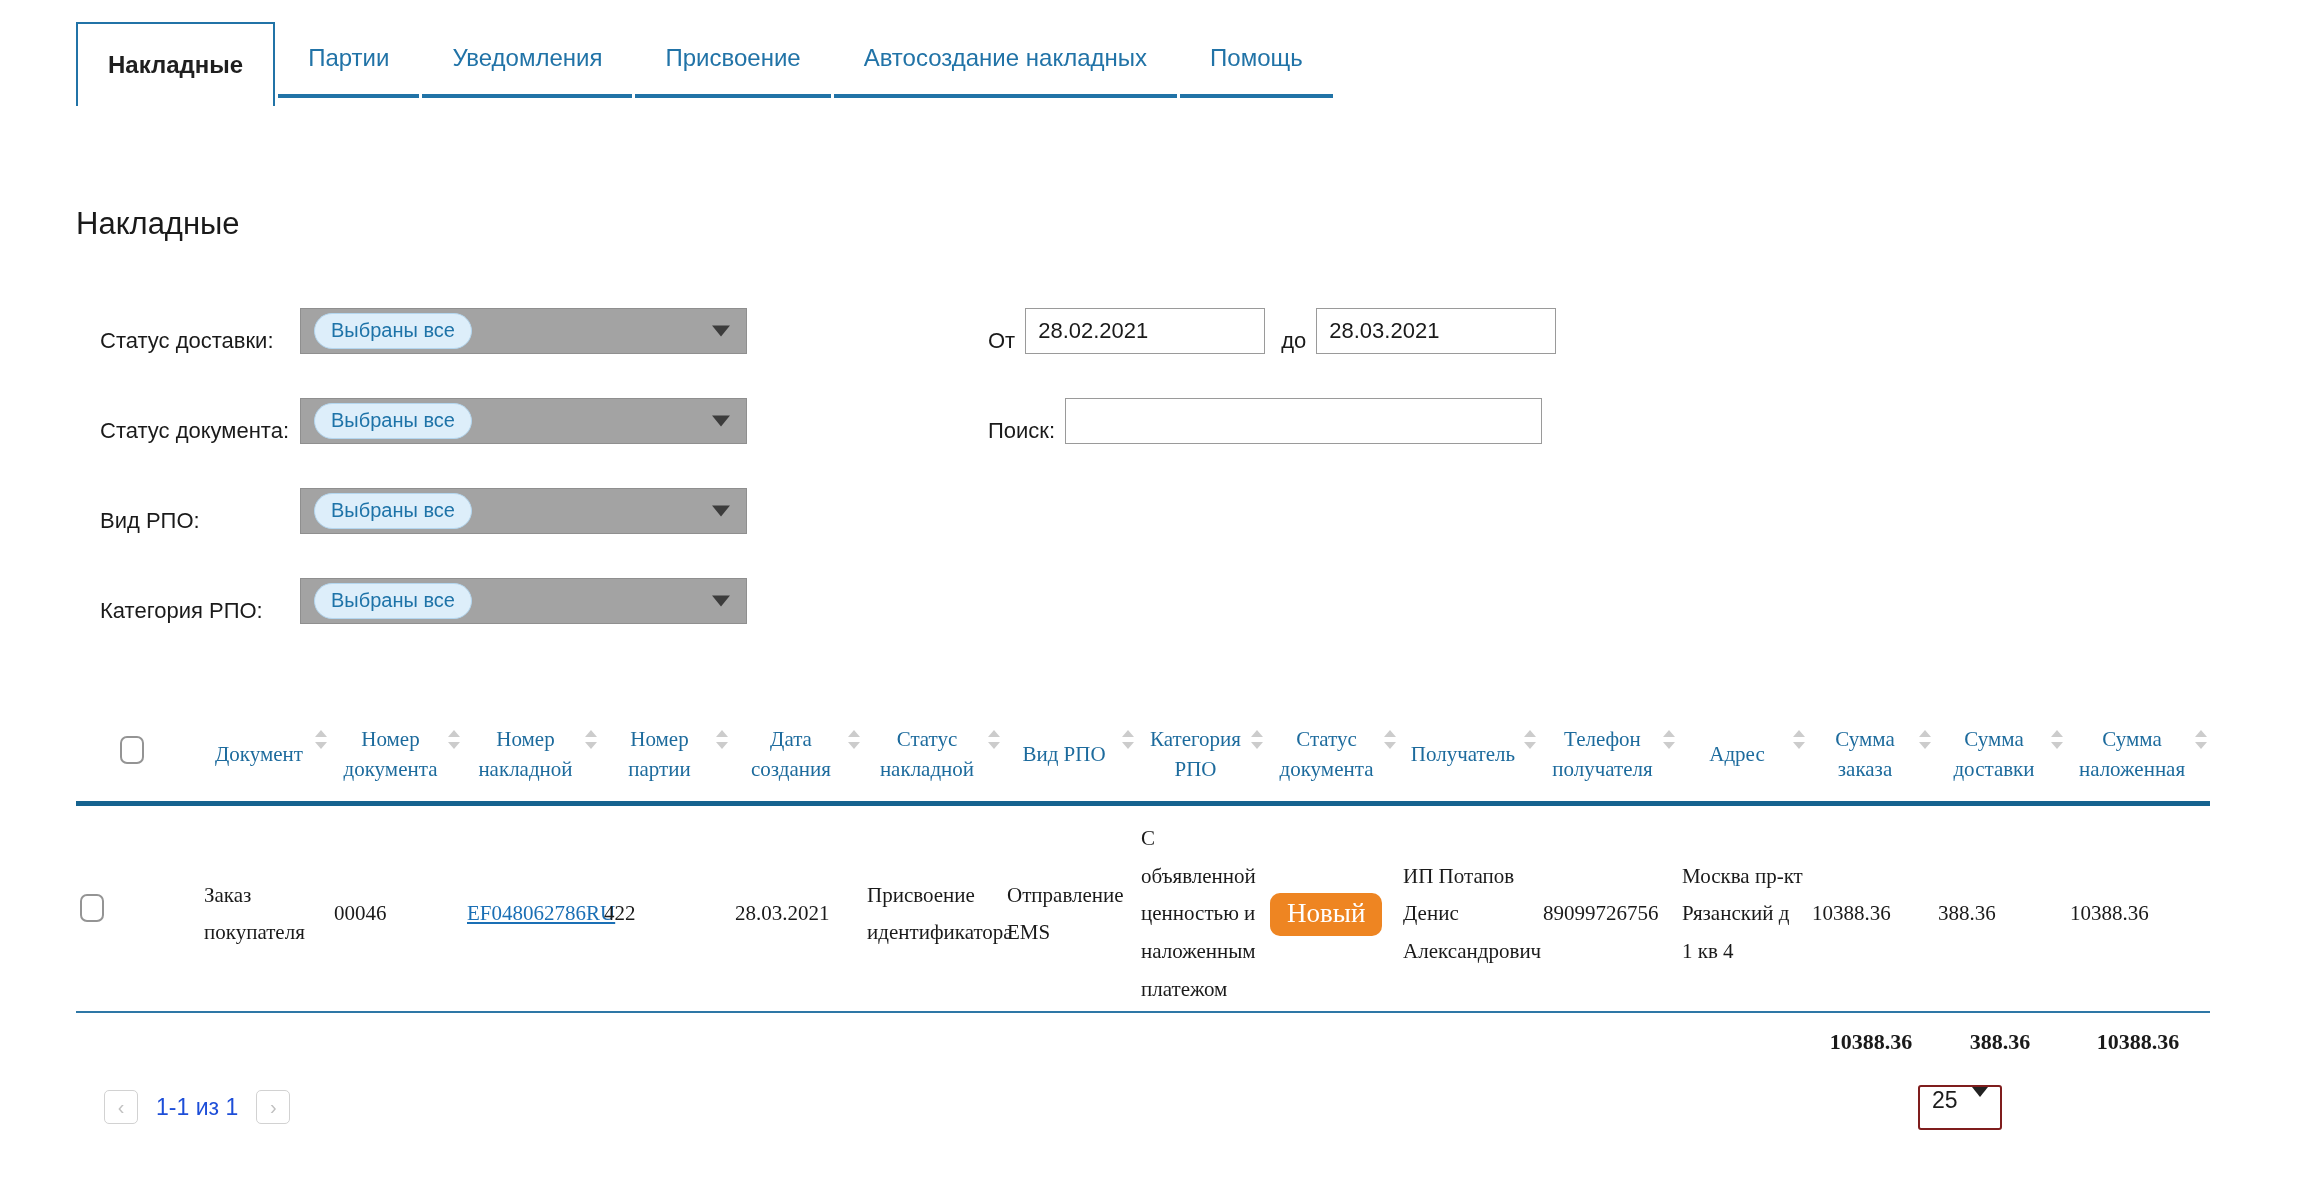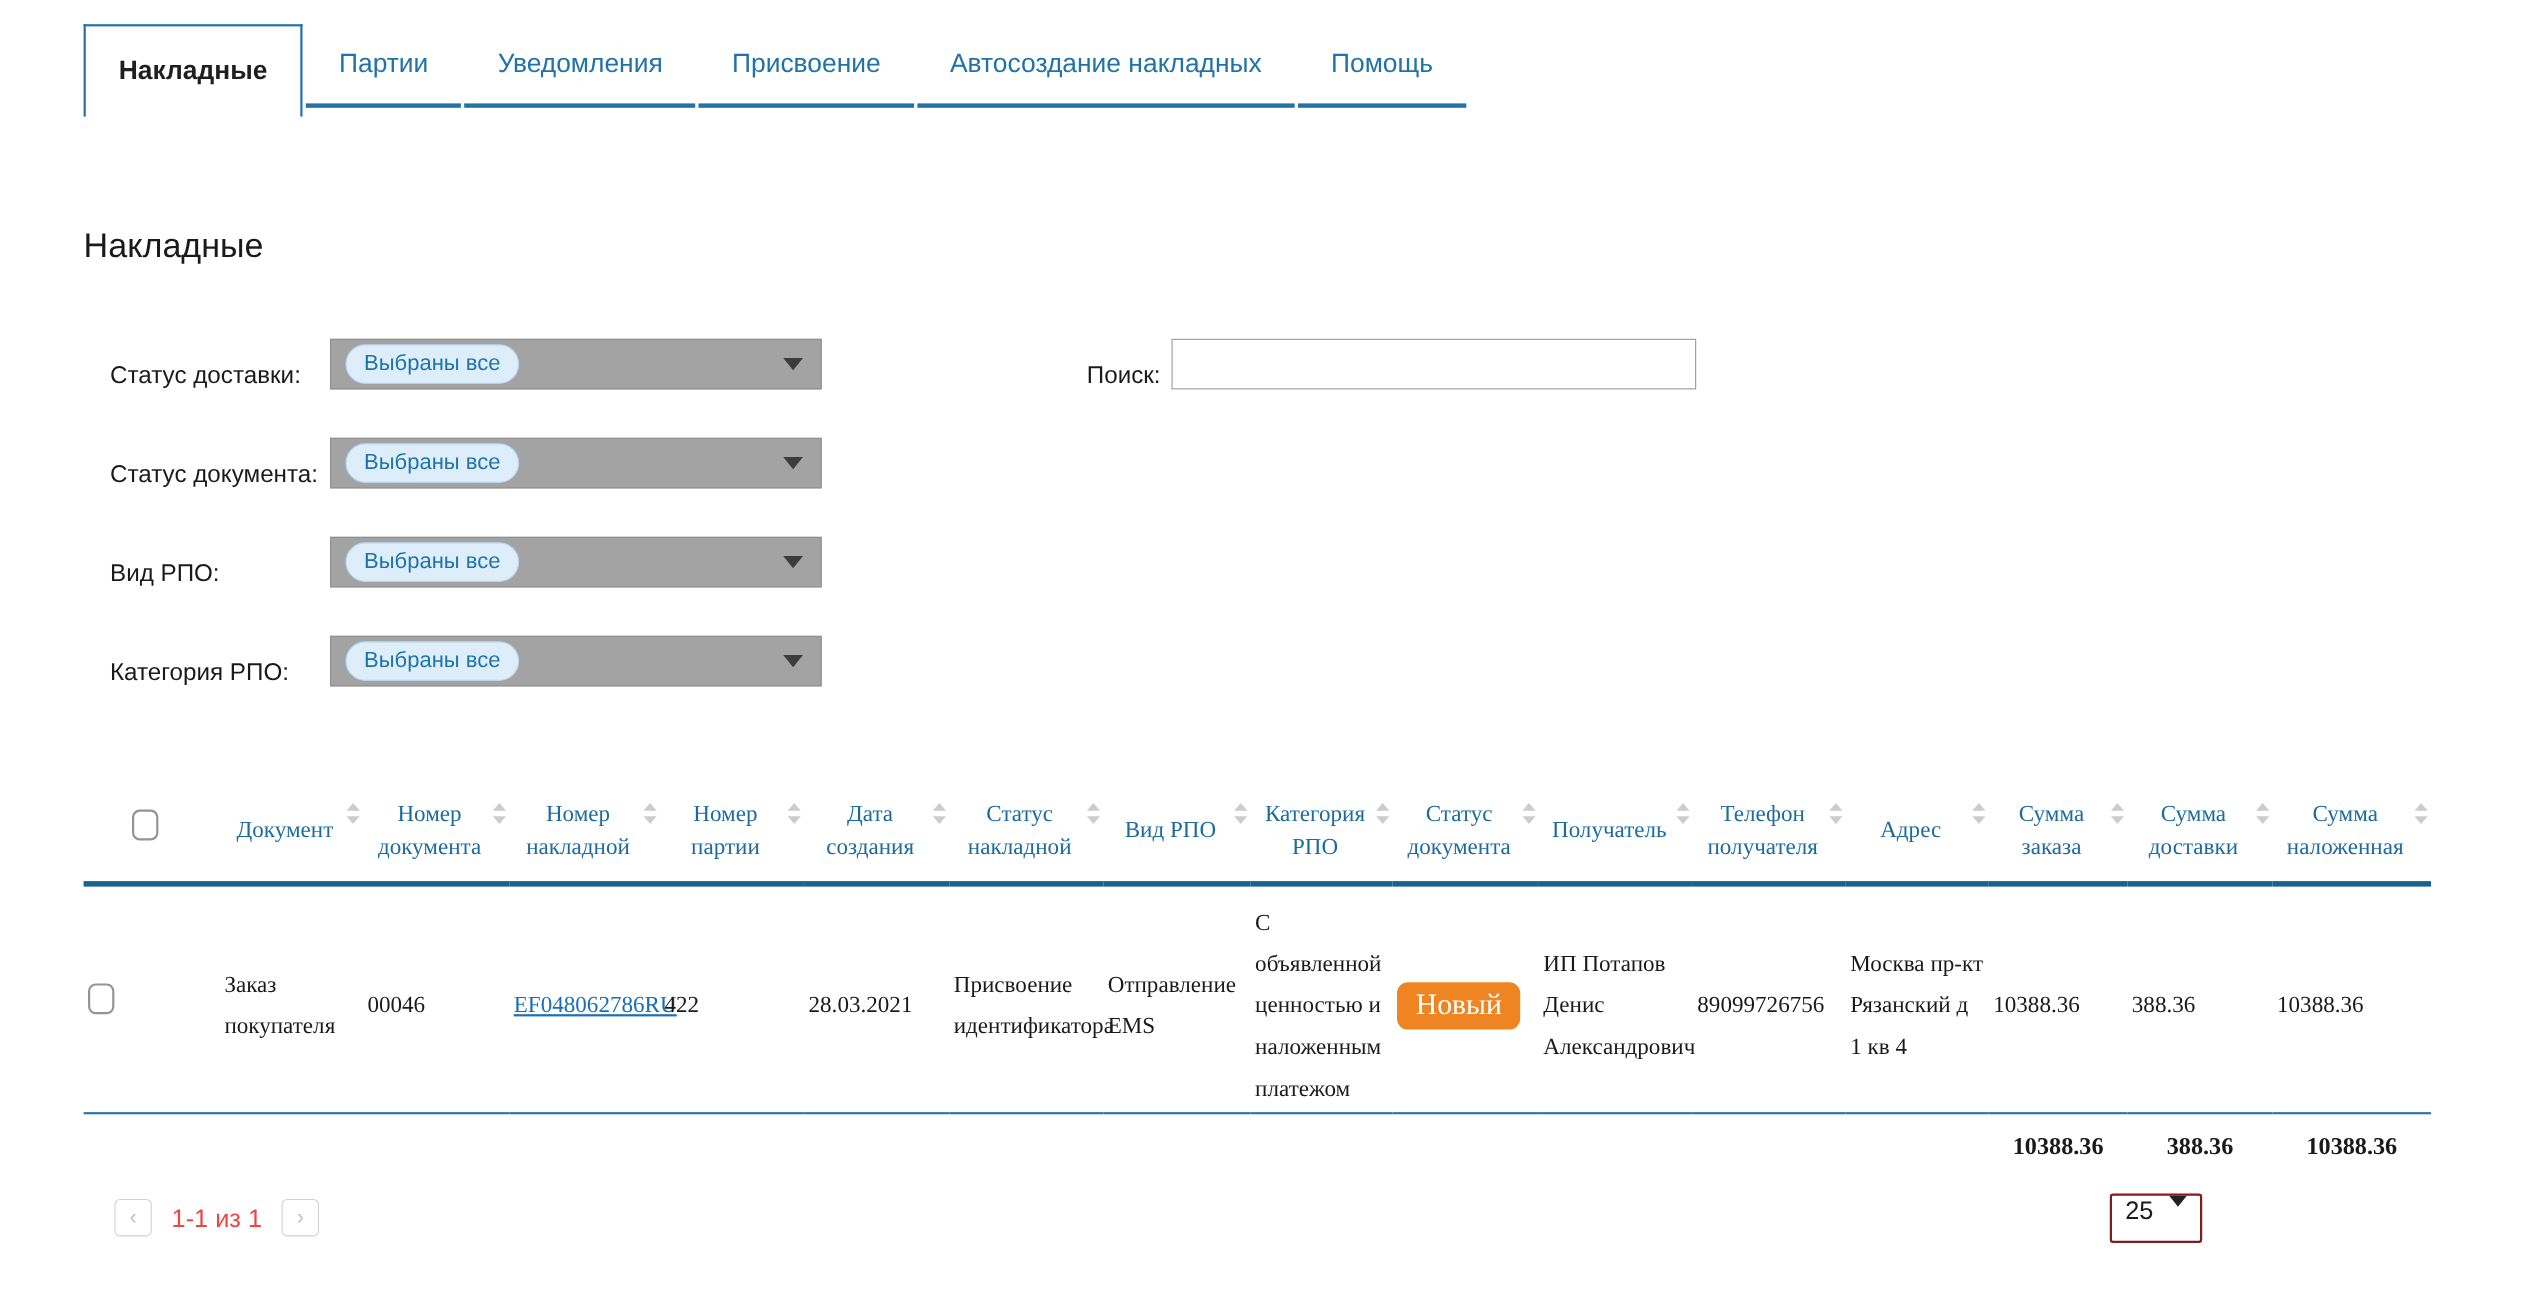--- a/index.html
+++ b/index.html
@@ -57,21 +57,21 @@
   .checkbox{display:inline-block;width:24px;height:28px;border:2px solid #949494;
        border-radius:7px;background:#fff;cursor:pointer;}
   .link{color:var(--link);text-decoration:underline;cursor:pointer;}
   .badge{display:inline-block;background:var(--badge);color:#fff;font-size:27px;
        padding:6px 17px 8px;border-radius:10px;line-height:1.1;}
 
   
   .pagination{display:flex;align-items:center;width:2134px;margin-top:30px;padding-left:28px;}
   .pg-btn{width:34px;height:34px;border:1px solid #d2d2d2;border-radius:5px;background:#fff;
        color:#c0c0c0;font-size:20px;line-height:1;display:flex;align-items:center;justify-content:center;cursor:pointer;}
-  .pg-info{font-size:23px;color:#ef4444;margin:1px 18px;}
+  .pg-info{font-size:23px;color:#1d4ed8;margin:1px 18px;}
   .page-size{margin-left:auto;margin-right:208px;width:84px;height:45px;border:2px solid #7f1d1d;
        border-radius:3px;background:#fff;display:flex;align-items:flex-start;justify-content:space-between;
        padding:0 12px;font-size:23px;cursor:pointer;}
   .ps-caret{width:0;height:0;border-left:8px solid transparent;border-right:8px solid transparent;
        border-top:10px solid #222;}
 </style>
 </head>
 <body>
 
 <div class="page">
@@ -113,20 +113,26 @@
       <div class="filter-row">
         <span class="f-label">Категория РПО:</span>
         <div class="multiselect">
           <span class="chip">Выбраны все</span>
           <span class="caret"></span>
         </div>
       </div>
     </div>
 
     <div class="filters-right">
+      <div class="filter-row">
+        <span class="fr-label">От</span>
+        <input class="text-input date-input" type="text" value="28.02.2021" style="">
+        <span class="fr-label mid">до</span>
+        <input class="text-input date-input" type="text" value="28.03.2021" style="">
+      </div>
       <div class="filter-row">
         <span class="fr-label">Поиск:</span>
         <input class="text-input search-input" type="text" value="" style="">
       </div>
     </div>
   </section>
 
   <table>
     <colgroup>
       <col style="width:124px">

